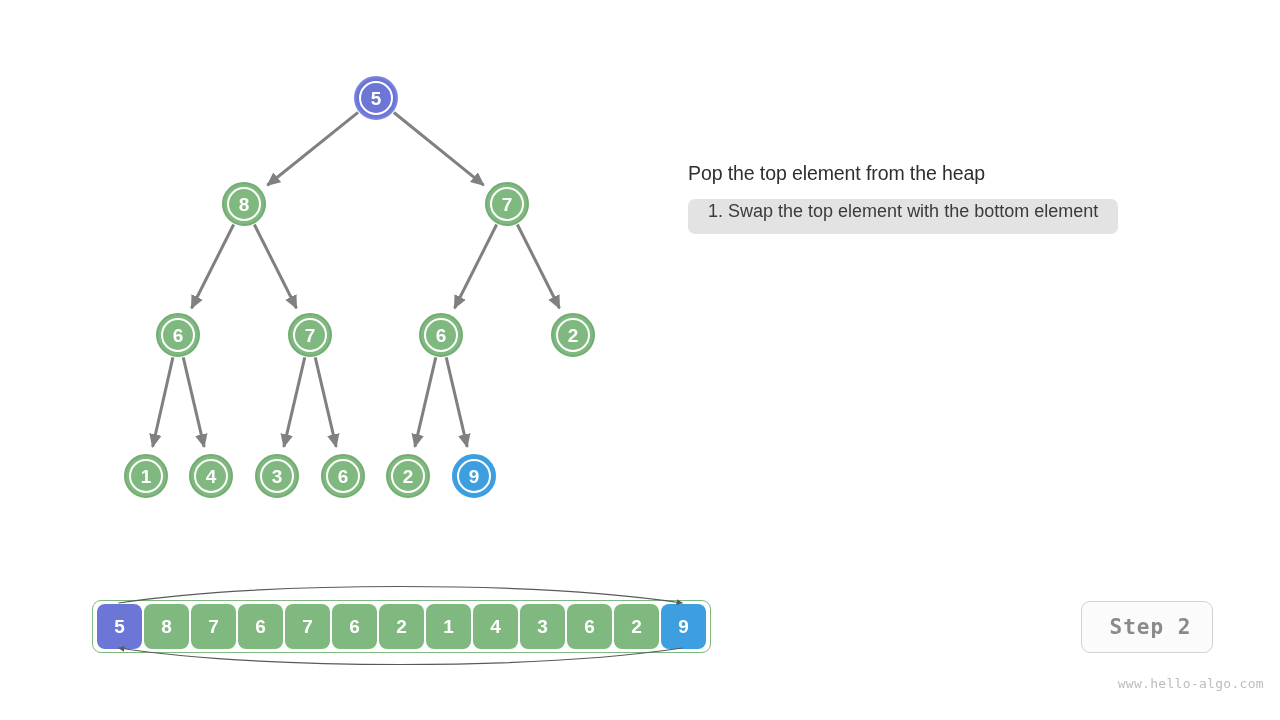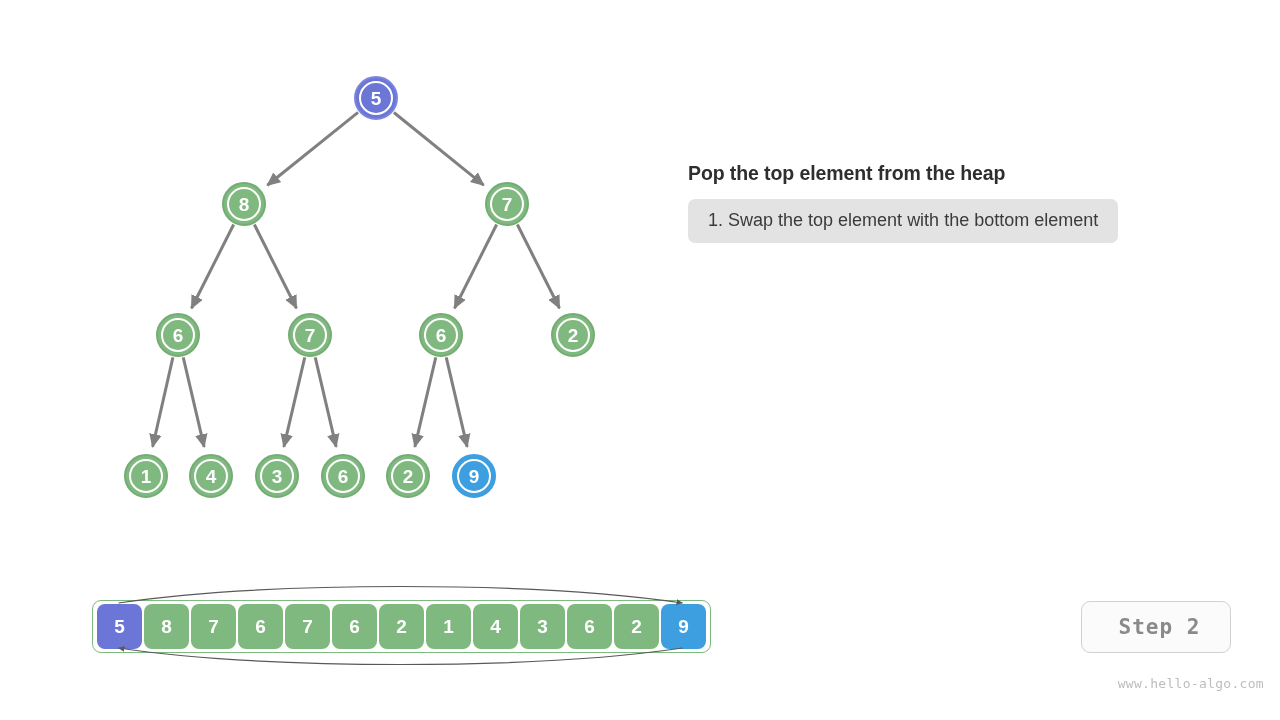--- a/index.html
+++ b/index.html
@@ -75,31 +75,31 @@
 
   
   #right-panel {
     position: absolute;
     left: 688px;
     top: 162px;
     width: 560px;
   }
   #panel-title {
     font-size: 19.5px;
-    font-weight: 700;
+    font-weight: 400;
     color: #2e2e2e;
     letter-spacing: -0.1px;
     margin: 0 0 14px 0;
     white-space: nowrap;
   }
   #step-desc-box {
     display: inline-block;
     background: #e3e3e3;
     border-radius: 7px;
-    padding: 11px 20px 12px 20px;
+    padding: 2px 20px 12px 20px;
     font-size: 18px;
     color: #3b3b3b;
     white-space: nowrap;
     text-align: right;
   }
 
   
   #array-area {
     position: absolute;
     left: 80px;
@@ -142,21 +142,21 @@
   }
   .cell-green { background: #7fb97f; }
   .cell-purple { background: #6b76d6; }
   .cell-blue { background: #3d9fe0; }
 
   
   #step-badge {
     position: absolute;
     left: 1081px;
     top: 601px;
-    width: 150px;
+    width: 132px;
     height: 52px;
     box-sizing: border-box;
     border: 1px solid #d2d2d2;
     border-radius: 9px;
     background: #fbfbfb;
     display: flex;
     align-items: center;
     justify-content: center;
     font-family: "DejaVu Sans Mono", monospace;
     font-size: 21px;

